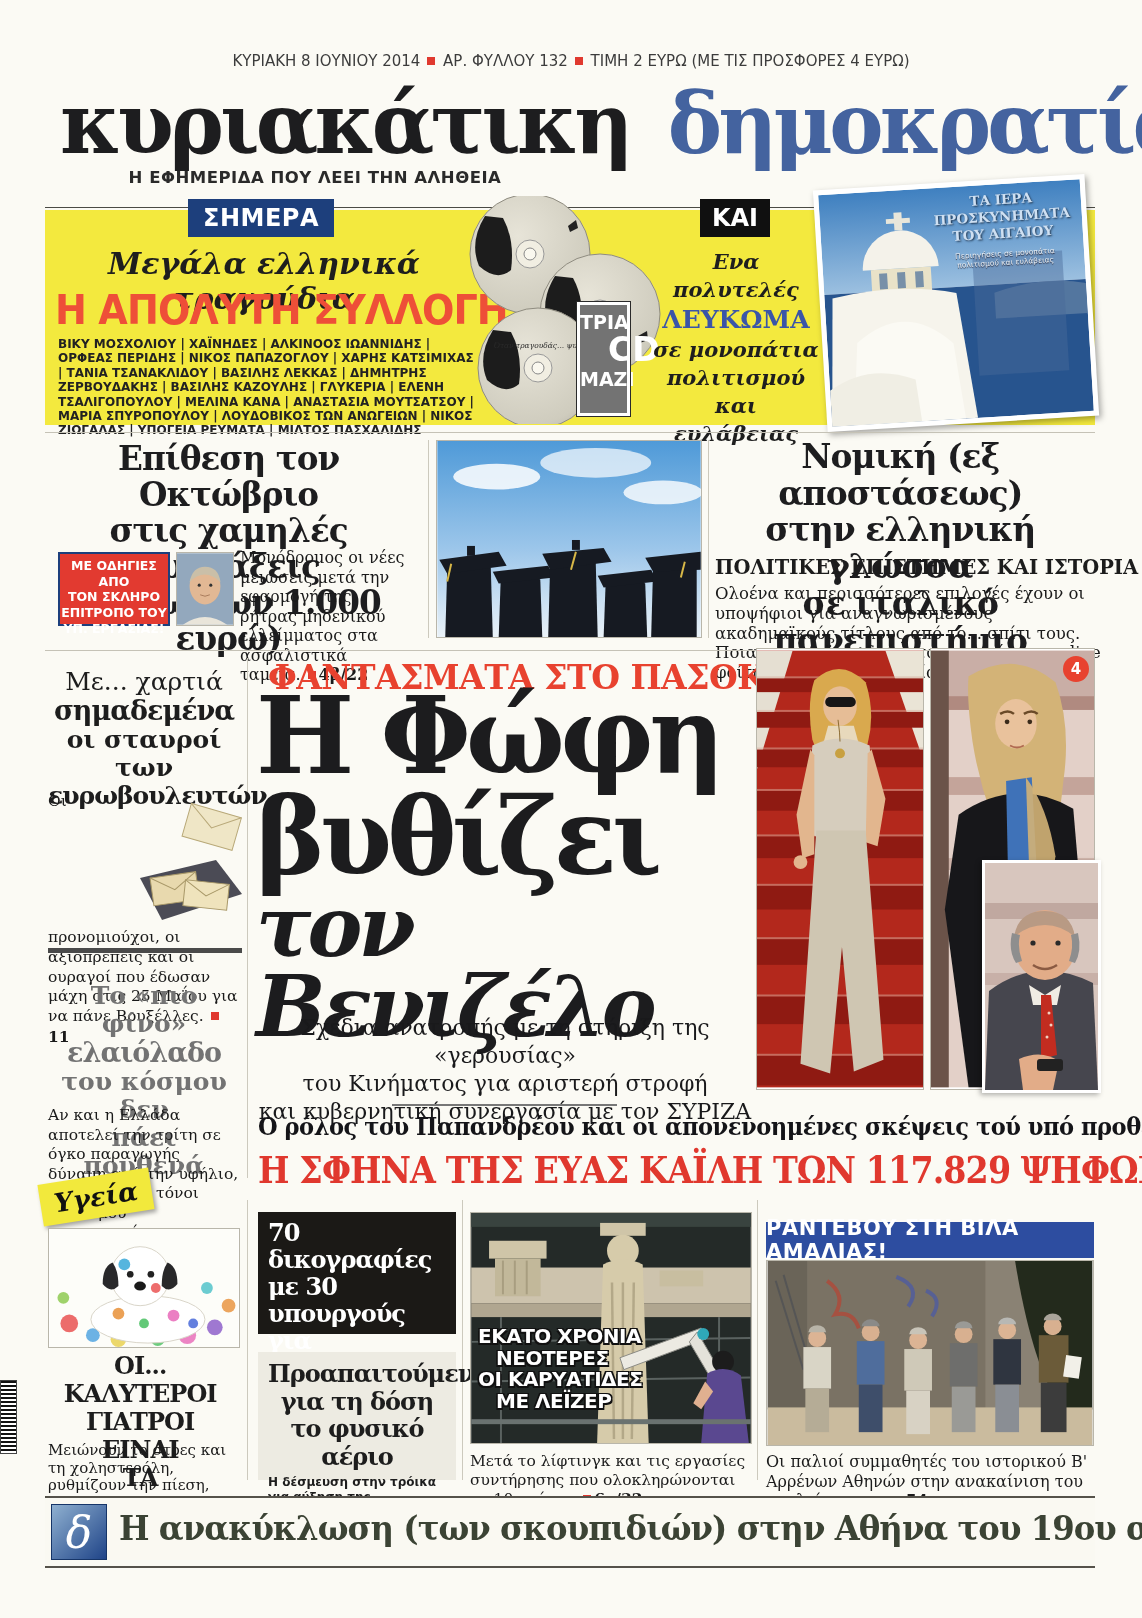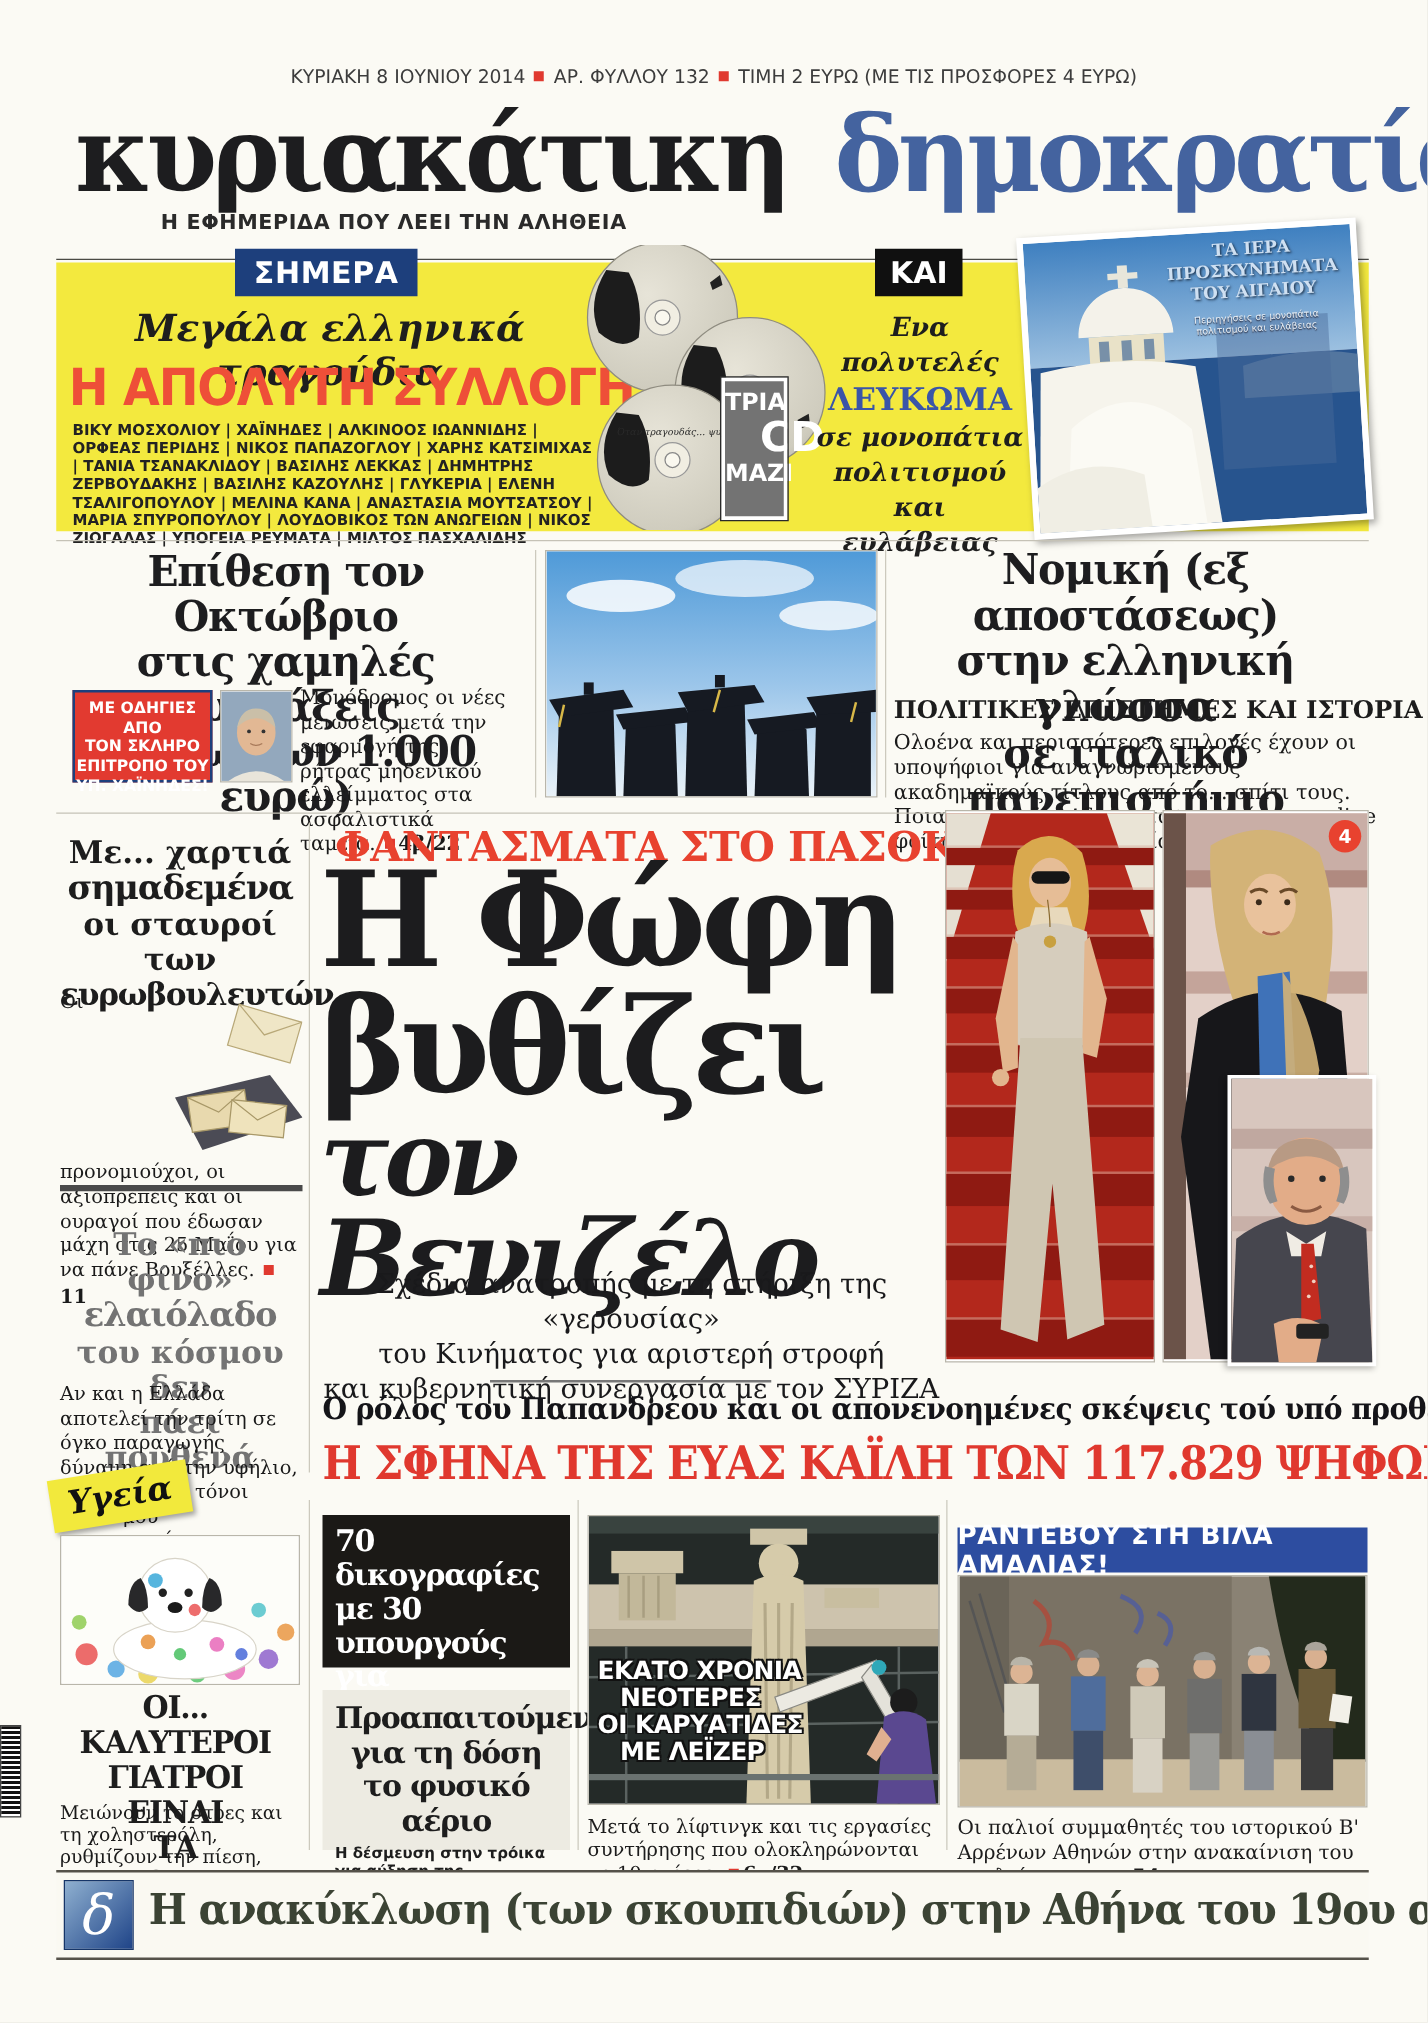--- a/index.html
+++ b/index.html
@@ -129,21 +129,21 @@
 
   <div class="abs hl ctr" style="left:50px;top:440px;width:372px;font-size:34px;line-height:1.06;transform:scaleX(.96);transform-origin:left top;">
     <span class="line">Επίθεση τον Οκτώβριο</span>
     <span class="line">στις χαμηλές συντάξεις</span>
     <span class="line">(κάτω των 1.000 ευρώ)</span>
   </div>
   <div class="abs ctr" style="left:58px;top:552px;width:112px;height:74px;background:#e23a30;border:2px solid #1d3f7c;box-sizing:border-box;color:#fff;font-weight:bold;font-size:12.5px;line-height:1.25;padding-top:4px;">
     <span class="line">ΜΕ ΟΔΗΓΙΕΣ ΑΠΟ</span>
     <span class="line">ΤΟΝ ΣΚΛΗΡΟ</span>
     <span class="line">ΕΠΙΤΡΟΠΟ ΤΟΥ</span>
-    <span class="line">ΥΠ. ΧΑΪΝΗΔΕΣ!</span>
+    <span class="line">ΥΠ. ΕΡΓΑΣΙΑΣ!</span>
   </div>
   <svg class="abs ph" style="left:176px;top:552px;" width="58" height="74" viewBox="0 0 58 74">
     <rect width="58" height="74" fill="#93a8bd"></rect>
     <path d="M6,74 q23,-16 46,0z" fill="#e9e5da"></path>
     <ellipse cx="29" cy="34" rx="16" ry="19" fill="#e2b894"></ellipse>
     <path d="M13,30 q3,-16 16,-16 q14,0 16,16 q-8,-8 -16,-8 q-9,0 -16,8z" fill="#cabfa8"></path>
     <circle cx="23" cy="33" r="1.6" fill="#333"></circle>
       <circle cx="35" cy="33" r="1.6" fill="#333"></circle>
     <path d="M24,43 q5,3 10,0" stroke="#a87a5a" fill="none"></path>
   </svg>
@@ -191,21 +191,21 @@
   </div>
   <div class="abs serif" style="left:715px;top:556px;width:385px;font-size:19.5px;font-weight:600;color:#1c1c1c;white-space:nowrap;">ΠΟΛΙΤΙΚΕΣ ΕΠΙΣΤΗΜΕΣ ΚΑΙ ΙΣΤΟΡΙΑ ΣΤΟ LSE</div>
   <div class="abs body-serif" style="left:715px;top:584px;width:388px;font-size:16.5px;line-height:1.2;">
     <span>Ολοένα και περισσότερες επιλογές έχουν οι υποψήφιοι για αναγνωρισμένους ακαδημαϊκούς τίτλους από το... σπίτι τους. Ποια ευρωπαϊκά ιδρύματα προσφέρουν online φοίτηση και σε ποια πεδία σπουδών.</span><span class="sq"></span><b>52</b>
   </div>
 
   <div class="hline" style="left:45px;top:650px;width:1050px;"></div>
   <div class="vline" style="left:247px;top:658px;height:520px;"></div>
 
   <div class="abs serif ctr" style="left:48px;top:668px;width:192px;line-height:1.12;color:#1d1d1d;">
-    <span class="line" style="font-size:25px;font-weight:700;">Με... χαρτιά</span>
+    <span class="line" style="font-size:25px;font-weight:400;">Με... χαρτιά</span>
     <span class="line" style="font-size:27px;font-weight:800;letter-spacing:-1px;">σημαδεμένα</span>
     <span class="line" style="font-size:25px;font-weight:600;">οι σταυροί των</span>
     <span class="line" style="font-size:25px;font-weight:600;letter-spacing:-1px;">ευρωβουλευτών</span>
   </div>
   <div class="abs" style="left:48px;top:792px;width:194px;height:150px;">
     <svg style="float:right;margin:6px 0 2px 6px;" width="102" height="128" viewBox="0 0 102 128">
       <g transform="rotate(16 72 28)">
           <rect x="46" y="12" width="52" height="34" fill="#efe6c6" stroke="#b8a878"></rect>
           <path d="M46,12 l26,18 26,-18" fill="none" stroke="#b8a878"></path>
         </g>

